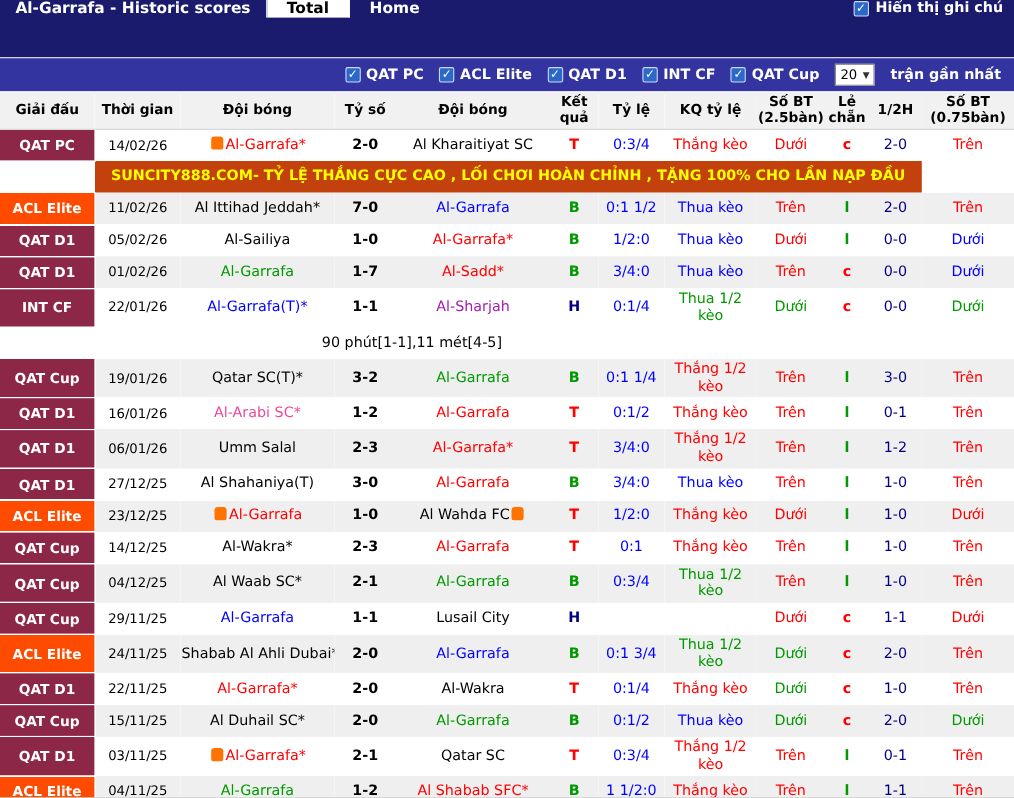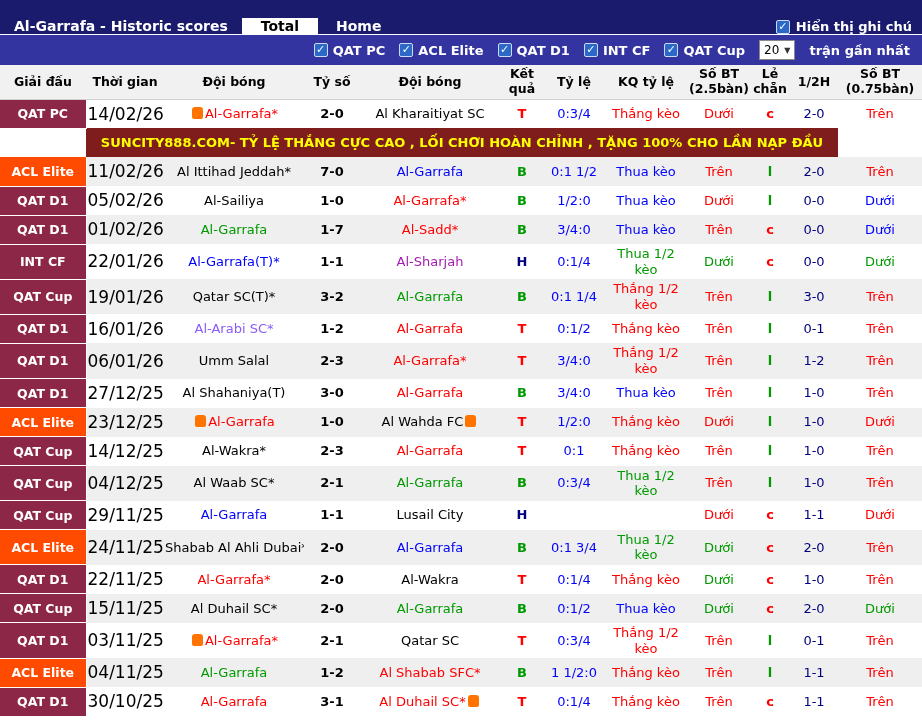--- a/index.html
+++ b/index.html
@@ -6,22 +6,22 @@
   html, body { width: 922px; height: 725px; }
   body {
     font-family: "DejaVu Sans", "Liberation Sans", sans-serif;
     background: #808080;
     overflow: hidden;
   }
   .app { width: 922px; height: 725px; background: #fff; overflow: hidden; }
 
   
   .topbar {
-    background: #1b1b6e; color: #fff; height: 35px;
-    display: flex; align-items: flex-end; border-bottom: 1px solid #fff;
+    background: #1b1b6e; color: #fff; height: 53px;
+    display: flex; align-items: flex-start; border-bottom: 1px solid #fff;
     font-size: 14px;
   }
   .topbar-title {
     display: flex; align-items: center; padding: 0 14px;
     font-weight: bold; border-right: 1px solid #fff; white-space: nowrap;
   }
   .tab {
     display: flex; align-items: center; padding: 0 18px;
     font-weight: bold; cursor: pointer; white-space: nowrap;
   }
@@ -62,21 +62,21 @@
   }
   tbody td {
     text-align: center; padding: 2px 1px; height: 29px; line-height: 1.2;
     overflow: hidden; vertical-align: middle;
   }
   tr.alt { background: #efefef; }
   td.league {
     color: #fff; font-weight: bold; font-size: 12.5px;
     border-bottom: 1px solid #fff; border-right: 1px solid #fff;
   }
-  td.date { font-size: 17px; color: #000; }
+  td.date { font-size: 12px; color: #000; }
   td.score { font-weight: bold; color: #000; }
   td.half { color: #000080; }
   td.bold { font-weight: bold; }
   td.team { white-space: nowrap; cursor: pointer; }
   td.ad {
     font-weight: bold; font-size: 13px; height: 21px; padding: 1px 4px;
     white-space: nowrap; cursor: pointer;
   }
   td.note { font-size: 13px; color: #000; height: 22px; padding-right: 260px; }
   .hot-icon {
@@ -170,21 +170,21 @@
           <td class="bold" style="color: rgb(255, 0, 0);">T</td>
           <td style="color: rgb(0, 0, 255);">0:3/4</td>
           <td style="color: rgb(255, 0, 0);">Thắng kèo</td>
           <td style="color: rgb(255, 0, 0);">Dưới</td>
           <td class="bold" style="color: rgb(255, 0, 0);">c</td>
           <td class="half">2-0</td>
           <td style="color: rgb(255, 0, 0);">Trên</td>
         </tr>
         <tr>
           <td></td>
-          <td class="ad" colspan="10" style="background: #7f1d1d; color: rgb(255, 255, 0);">SUNCITY888.COM- TỶ LỆ THẮNG CỰC CAO , LỐI CHƠI HOÀN CHỈNH , TẶNG 100% CHO LẦN NẠP ĐẦU</td>
+          <td class="ad" colspan="10" style="background: #c2410c; color: rgb(255, 255, 0);">SUNCITY888.COM- TỶ LỆ THẮNG CỰC CAO , LỐI CHƠI HOÀN CHỈNH , TẶNG 100% CHO LẦN NẠP ĐẦU</td>
           <td></td>
         </tr>
         <tr class="alt">
           <td class="league" style="background: rgb(255, 75, 0);">ACL Elite</td>
           <td class="date">11/02/26</td>
           <td class="team"><span style="color: rgb(0, 0, 0);">Al Ittihad Jeddah*</span></td>
           <td class="score">7-0</td>
           <td class="team"><span style="color: rgb(0, 0, 255);">Al-Garrafa</span></td>
           <td class="bold" style="color: rgb(0, 153, 0);">B</td>
           <td style="color: rgb(0, 0, 255);">0:1 1/2</td>
@@ -229,38 +229,42 @@
           <td class="score">1-1</td>
           <td class="team"><span style="color: #a21caf;">Al-Sharjah</span></td>
           <td class="bold" style="color: rgb(0, 0, 128);">H</td>
           <td style="color: rgb(0, 0, 255);">0:1/4</td>
           <td style="color: rgb(0, 153, 0);">Thua 1/2 kèo</td>
           <td style="color: rgb(0, 153, 0);">Dưới</td>
           <td class="bold" style="color: rgb(255, 0, 0);">c</td>
           <td class="half">0-0</td>
           <td style="color: rgb(0, 153, 0);">Dưới</td>
         </tr>
+        <tr>
+          <td></td>
+          <td class="note" colspan="11">90 phút[1-1],11 mét[4-5]</td>
+        </tr>
         <tr class="alt">
           <td class="league" style="background: rgb(141, 39, 72);">QAT Cup</td>
           <td class="date">19/01/26</td>
           <td class="team"><span style="color: rgb(0, 0, 0);">Qatar SC(T)*</span></td>
           <td class="score">3-2</td>
           <td class="team"><span style="color: rgb(0, 153, 0);">Al-Garrafa</span></td>
           <td class="bold" style="color: rgb(0, 153, 0);">B</td>
           <td style="color: rgb(0, 0, 255);">0:1 1/4</td>
           <td style="color: rgb(255, 0, 0);">Thắng 1/2 kèo</td>
           <td style="color: rgb(255, 0, 0);">Trên</td>
           <td class="bold" style="color: rgb(0, 153, 0);">l</td>
           <td class="half">3-0</td>
           <td style="color: rgb(255, 0, 0);">Trên</td>
         </tr>
         <tr>
           <td class="league" style="background: rgb(141, 39, 72);">QAT D1</td>
           <td class="date">16/01/26</td>
-          <td class="team"><span style="color: #8b5cf6;">Al-Arabi SC*</span></td>
+          <td class="team"><span style="color: #ec4899;">Al-Arabi SC*</span></td>
           <td class="score">1-2</td>
           <td class="team"><span style="color: rgb(255, 0, 0);">Al-Garrafa</span></td>
           <td class="bold" style="color: rgb(255, 0, 0);">T</td>
           <td style="color: rgb(0, 0, 255);">0:1/2</td>
           <td style="color: rgb(255, 0, 0);">Thắng kèo</td>
           <td style="color: rgb(255, 0, 0);">Trên</td>
           <td class="bold" style="color: rgb(0, 153, 0);">l</td>
           <td class="half">0-1</td>
           <td style="color: rgb(255, 0, 0);">Trên</td>
         </tr>

